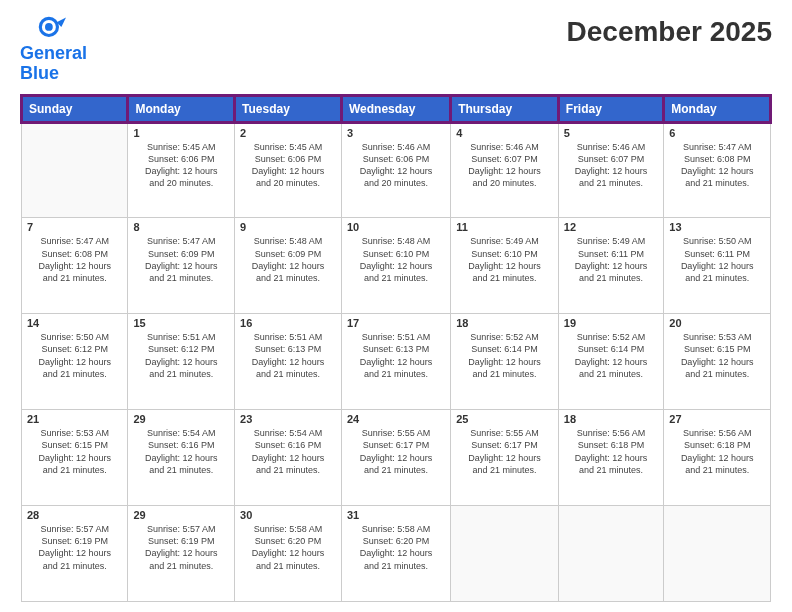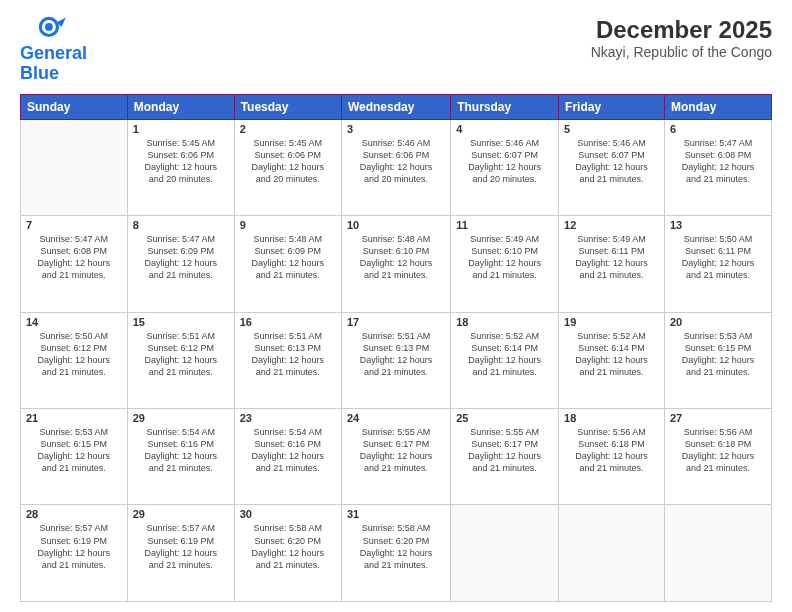--- a/index.html
+++ b/index.html
@@ -39,41 +39,41 @@
     }
     .logo-icon {
       width: 28px;
       height: 28px;
       margin-right: 4px;
     }
     .title-block {
       text-align: right;
     }
     .month-title {
-      font-size: 24px;
+      font-size: 28px;
       font-weight: bold;
       color: #333;
     }
     .subtitle {
       font-size: 14px;
       color: #555;
     }
     table {
       width: 100%;
       border-collapse: collapse;
       flex: 1;
     }
     thead th {
       background-color: #3366cc;
       color: #fff;
       font-size: 12px;
       font-weight: bold;
       padding: 5px 6px;
       text-align: left;
-      border: 1px solid #701a75;
+      border: 3px solid #701a75;
     }
     tbody td {
       border: 1px solid #ccc;
       vertical-align: top;
       padding: 3px 5px;
       font-size: 9.5px;
       color: #333;
       width: 113px;
       height: 78px;
     }
@@ -105,21 +105,20 @@
         <circle cx="14" cy="14" r="5" fill="#1a73e8"></circle>
         <polygon points="24,8 36,2 30,14" fill="#1a73e8"></polygon>
       </svg>
       <div class="logo-text">
         <div><span>General</span></div>
         <div><span>Blue</span></div>
       </div>
     </div>
     <div class="title-block">
       <div class="month-title">December 2025</div>
-      <div class="subtitle">Nkayi, Republic of the Congo</div>
     </div>
   </div>
 
   <table>
     <thead>
       <tr>
         <th>Sunday</th>
         <th>Monday</th>
         <th>Tuesday</th>
         <th>Wednesday</th>

